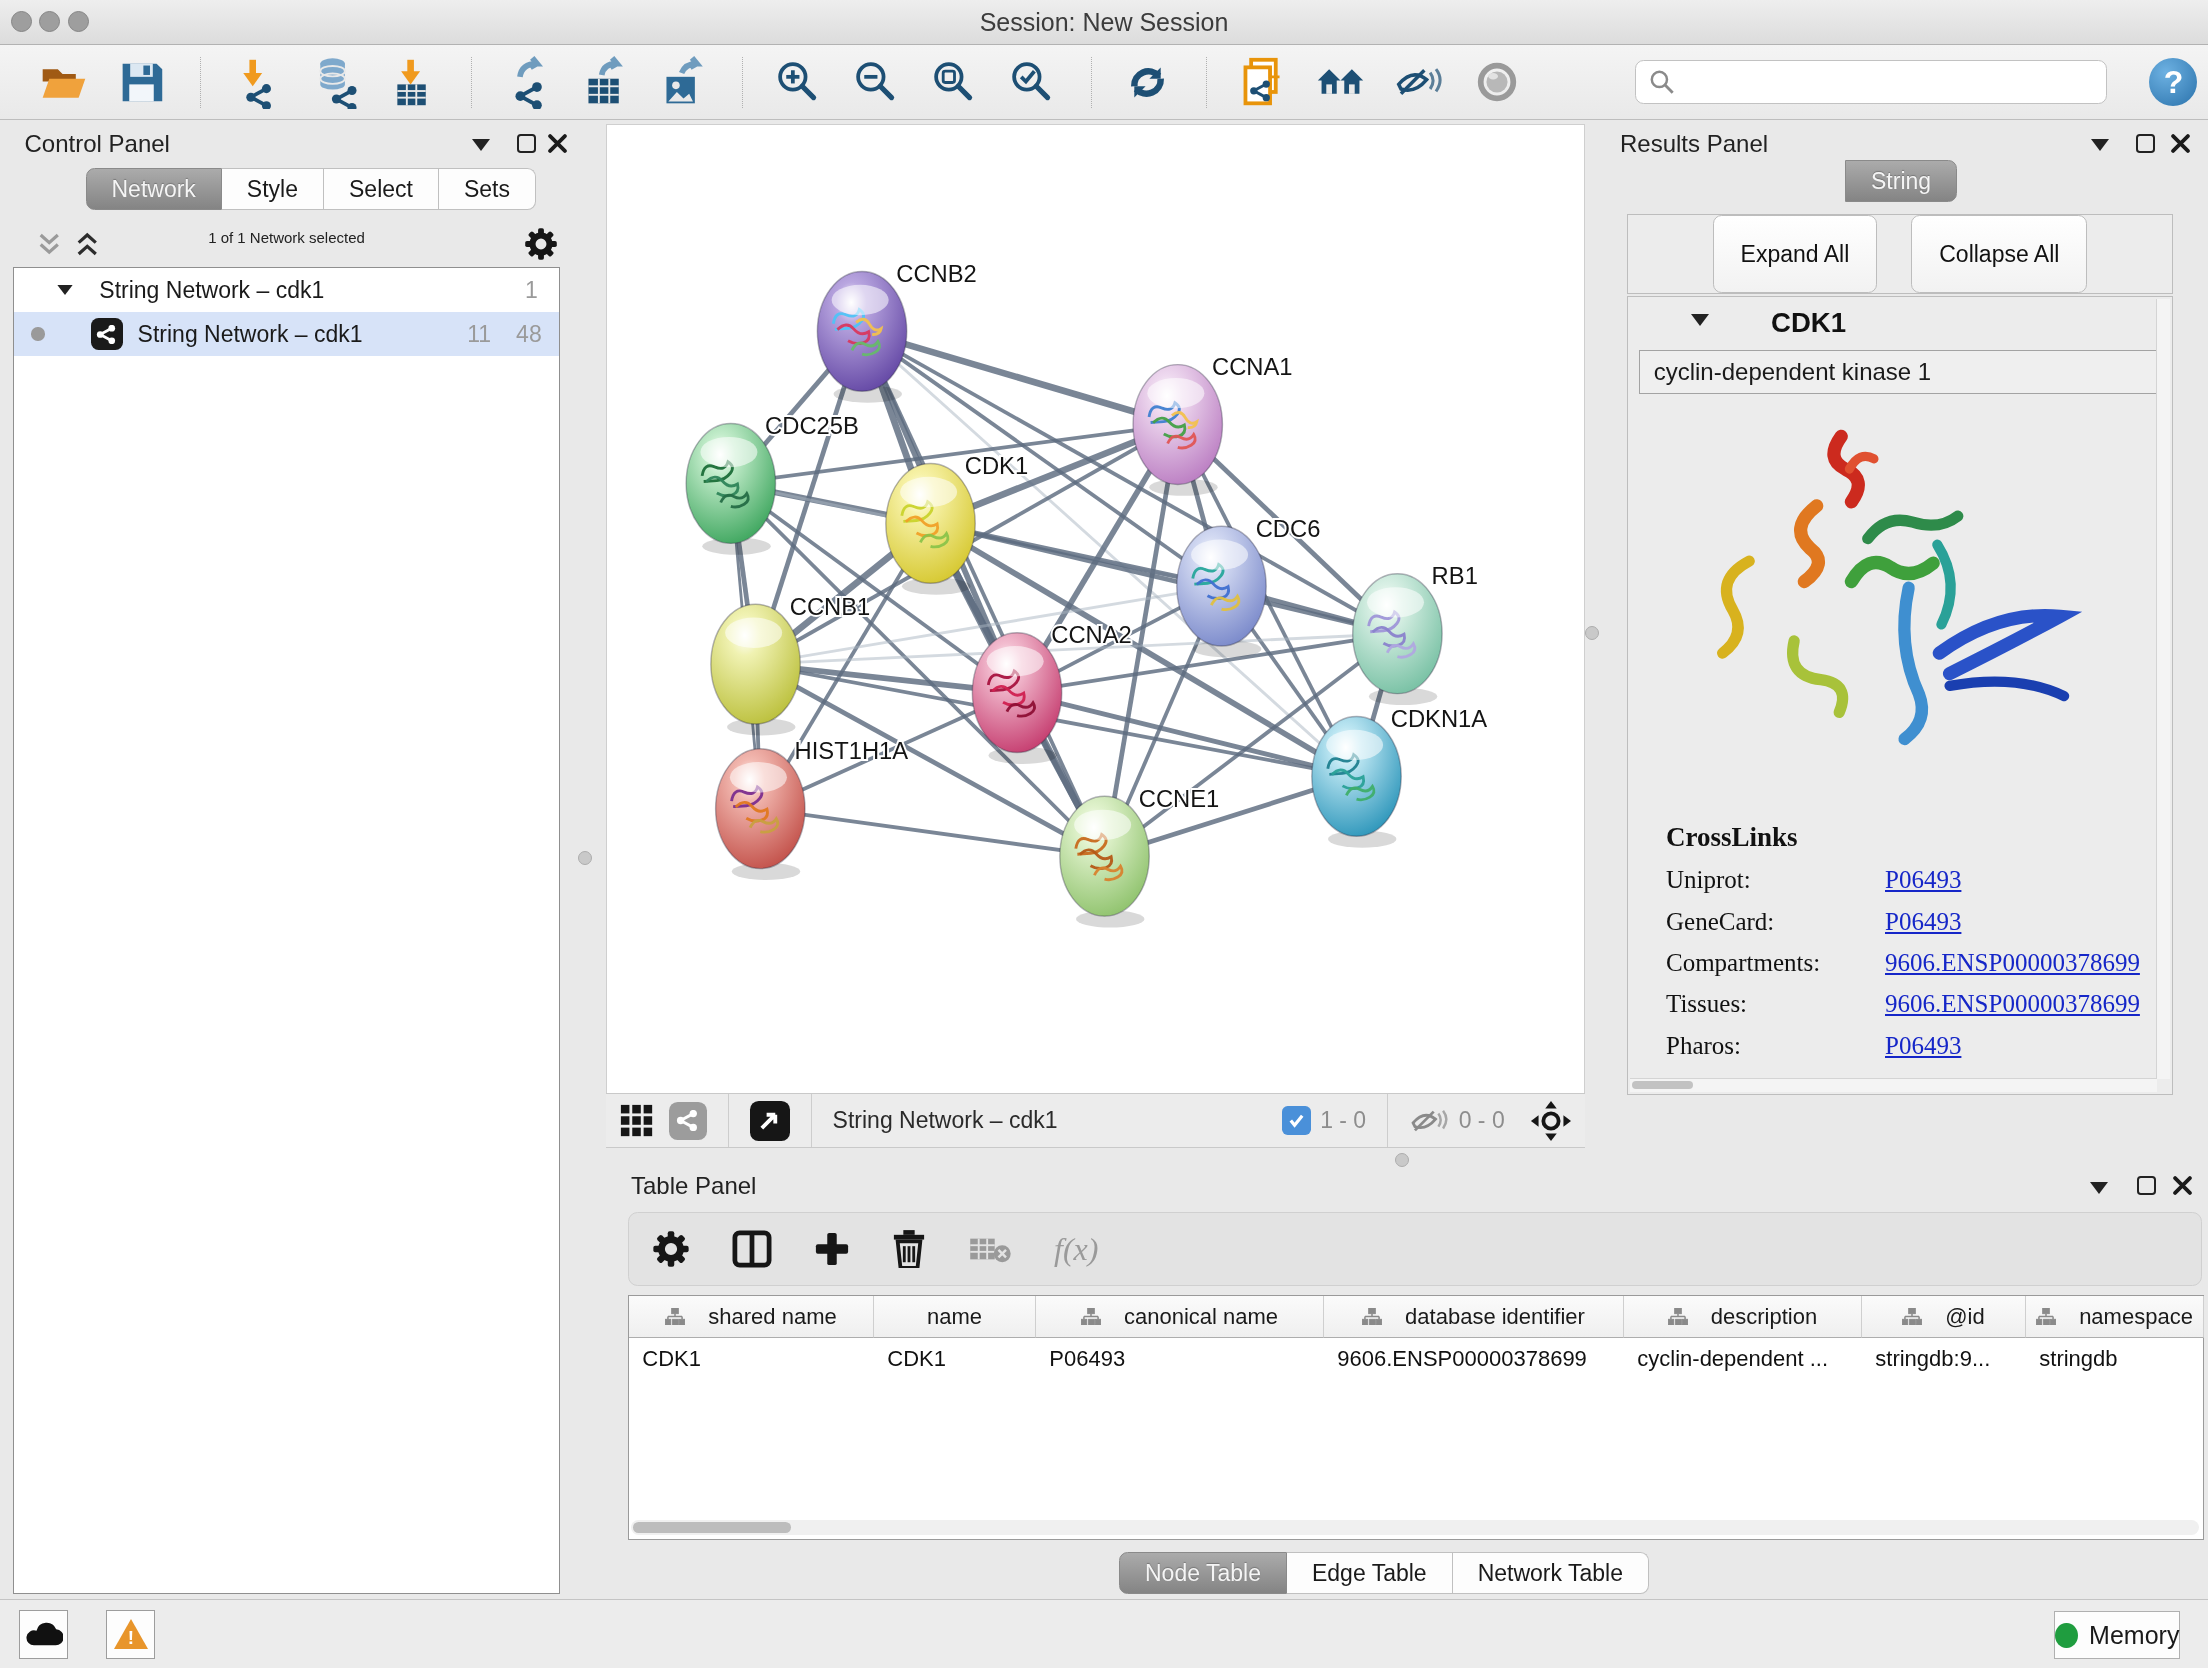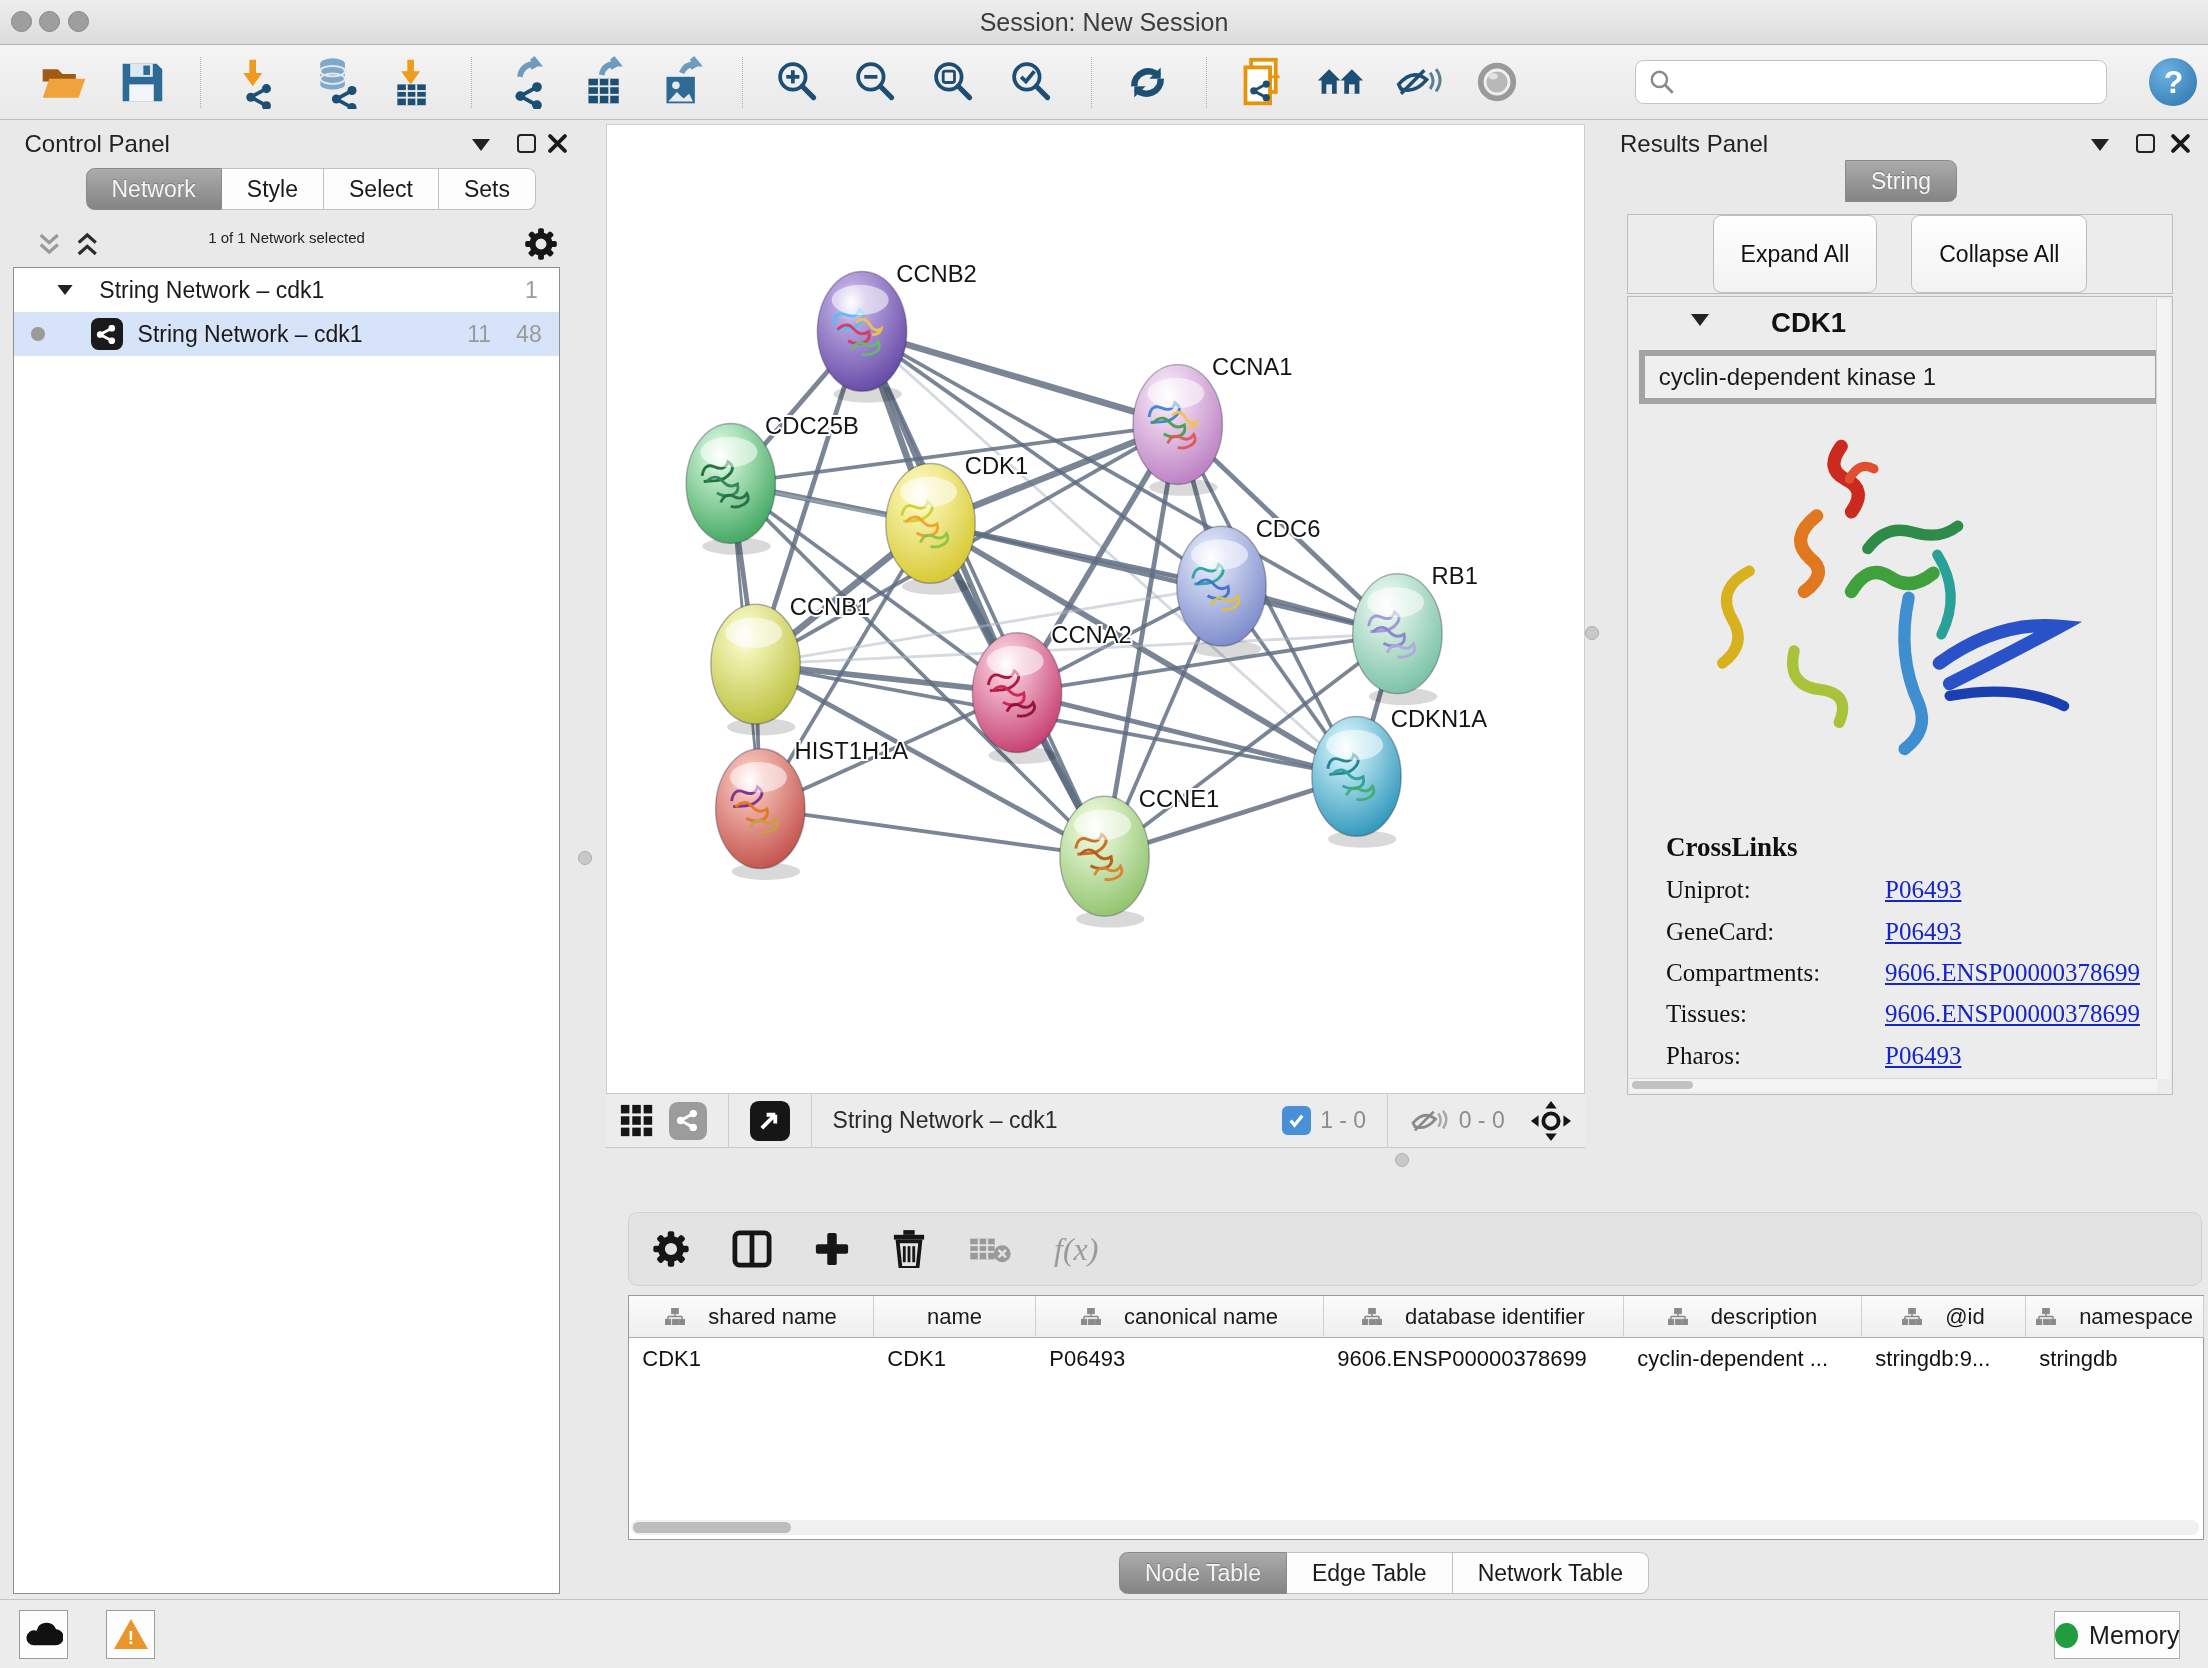--- a/index.html
+++ b/index.html
@@ -54,21 +54,21 @@
   
   .results-titlerow{position:absolute;left:1583px;top:126px;width:626px;height:40px;}
   .rp-title{position:absolute;left:37px;top:3.8px;font-size:24px;color:#222;}
   .rp-tab{position:absolute;left:1845px;top:160px;}
   .rp-box1{position:absolute;left:1627px;top:214px;width:546px;height:80px;border:1.9px solid #bdbdbd;background:#ececec;display:flex;justify-content:center;gap:34px;box-sizing:border-box;}
   .btn-white{background:linear-gradient(#ffffff,#f2f2f2);border:1px solid #bdbdbd;border-radius:8.6px;font-size:23px;padding:7.6px 27px;color:#111;}
   .rp-box2{position:absolute;left:1627px;top:296px;width:546px;height:799px;border:1.9px solid #bdbdbd;background:#ececec;box-sizing:border-box;}
   .gene-header{position:relative;height:49px;}
   .gene-header .tri-sm{position:absolute;left:63px;top:17px;}
   .gene-symbol{position:absolute;left:143px;top:9.5px;font-size:27.6px;font-weight:bold;color:#111;}
-  .gene-desc-box{margin:3.8px 11.4px 0 11.4px;border:6px solid #a3a3a3;background:#efefef;height:42px;display:flex;align-items:center;padding-left:13.3px;font-size:24px;color:#1a1a1a;}
+  .gene-desc-box{margin:3.8px 11.4px 0 11.4px;border:1px solid #a3a3a3;background:#efefef;height:42px;display:flex;align-items:center;padding-left:13.3px;font-size:24px;color:#1a1a1a;}
   .protein-wrap{display:flex;justify-content:center;margin-top:13.3px;}
   .crosslinks{margin:25px 0 0 38px;font-family:"Liberation Serif",serif;}
   .cl-title{font-size:27px;font-weight:bold;color:#111;}
   .cl-row{display:flex;margin-top:13.3px;font-size:25px;}
   .cl-label{width:219px;color:#111;}
   .cl-link{color:var(--link);text-decoration:underline;}
   .rp-hscroll{position:absolute;left:1.9px;bottom:1.9px;right:15px;height:13.3px;background:#f4f4f4;border-top:1px solid #d4d4d4;}
   .rp-hthumb{position:absolute;left:1.9px;top:1.9px;width:61px;height:8.6px;border-radius:4.8px;background:#c2c2c2;}
   .rp-vscroll{position:absolute;right:1.9px;top:1.9px;bottom:15px;width:13.3px;background:#f4f4f4;border-left:1px solid #d4d4d4;}
 
@@ -703,20 +703,28 @@
         <a class="cl-link" href="#">P06493</a>
       </div>
     </div>
 
     <div class="rp-hscroll">
         <div class="rp-hthumb"></div>
       </div>
     <div class="rp-vscroll"></div>
   </div>
 
+  <div class="tp-titlerow">
+    <div class="tp-title">Table Panel</div>
+    <div class="tri-sm" style="position:absolute;left:1484px;top:9.5px"></div>
+    <div class="float-box" style="position:absolute;left:1531px;top:3.8px"></div>
+    <svg style="position:absolute;left:1567px;top:3.8px" width="19" height="19" viewBox="0 0 18 18">
+      <path d="M2,2 L16,16 M16,2 L2,16" stroke="#1a1a1a" stroke-width="3.6" stroke-linecap="round"></path>
+    </svg>
+  </div>
 
   <div class="tp-toolbar">
     <svg width="38" height="38" viewBox="-14 -14 28 28" class="icon-black">
         <use href="#sym-gear"></use>
       </svg>
     <svg width="40" height="38" viewBox="0 0 42 40">
       <rect x="3" y="3" width="36" height="34" rx="5" fill="none" stroke="#161616" stroke-width="5"></rect>
       <line x1="21" y1="3" x2="21" y2="37" stroke="#161616" stroke-width="5"></line>
     </svg>
     <svg width="36" height="36" viewBox="0 0 38 38" fill="#161616">

